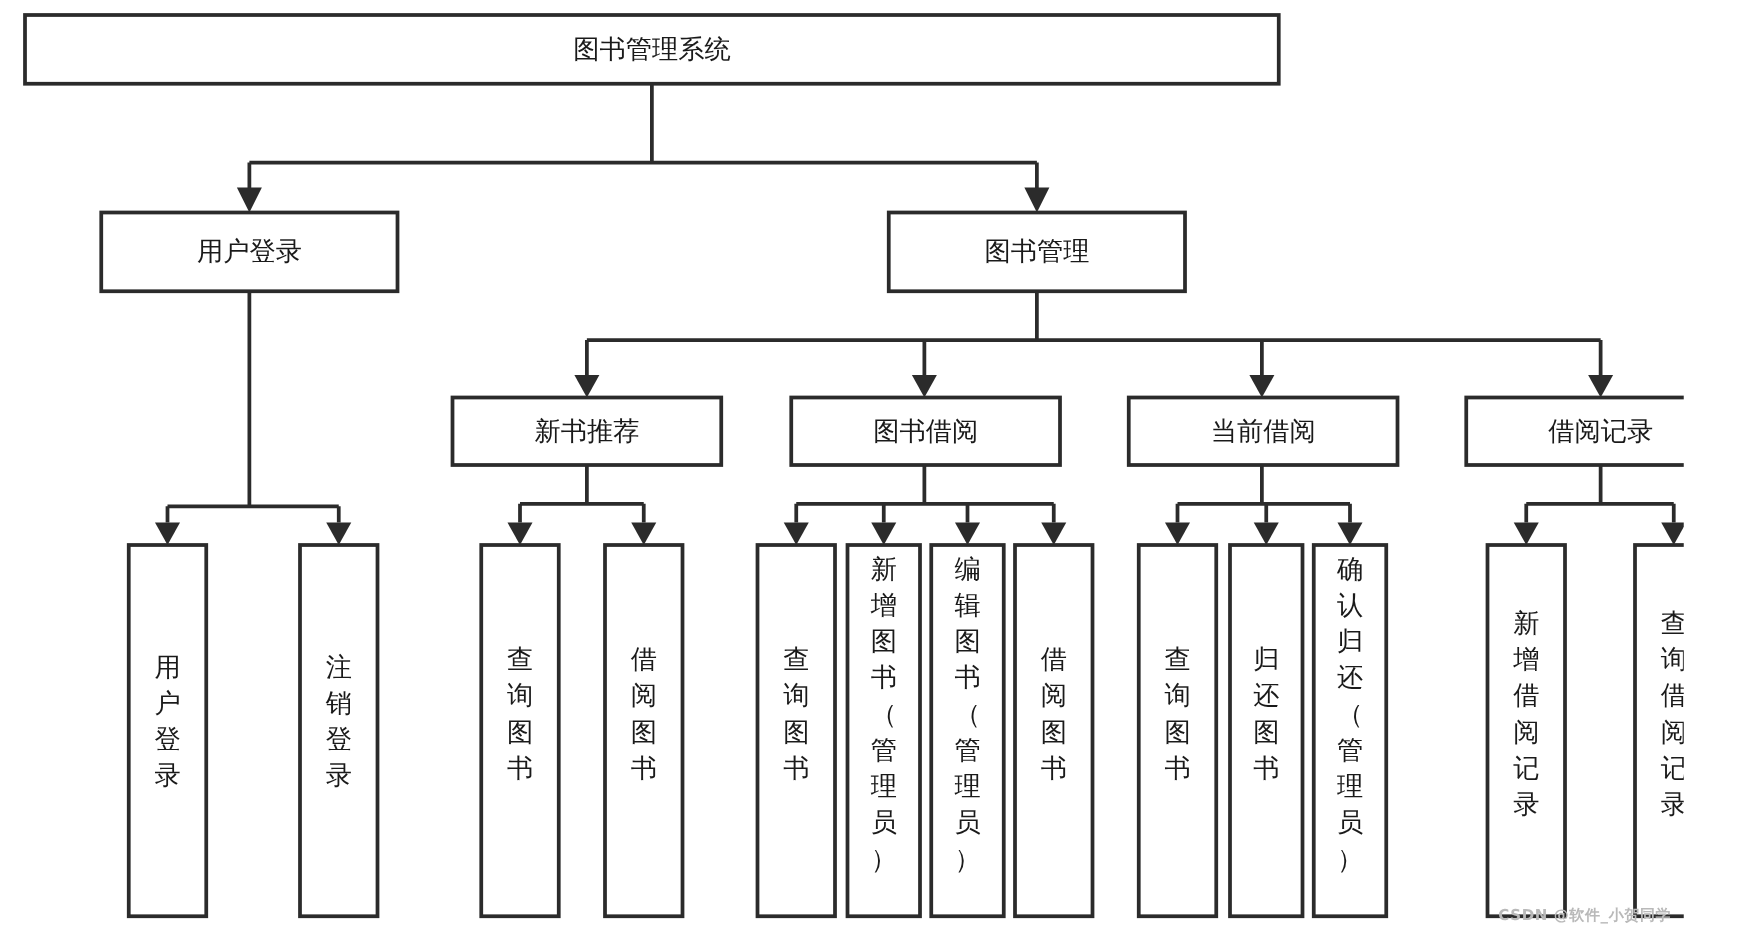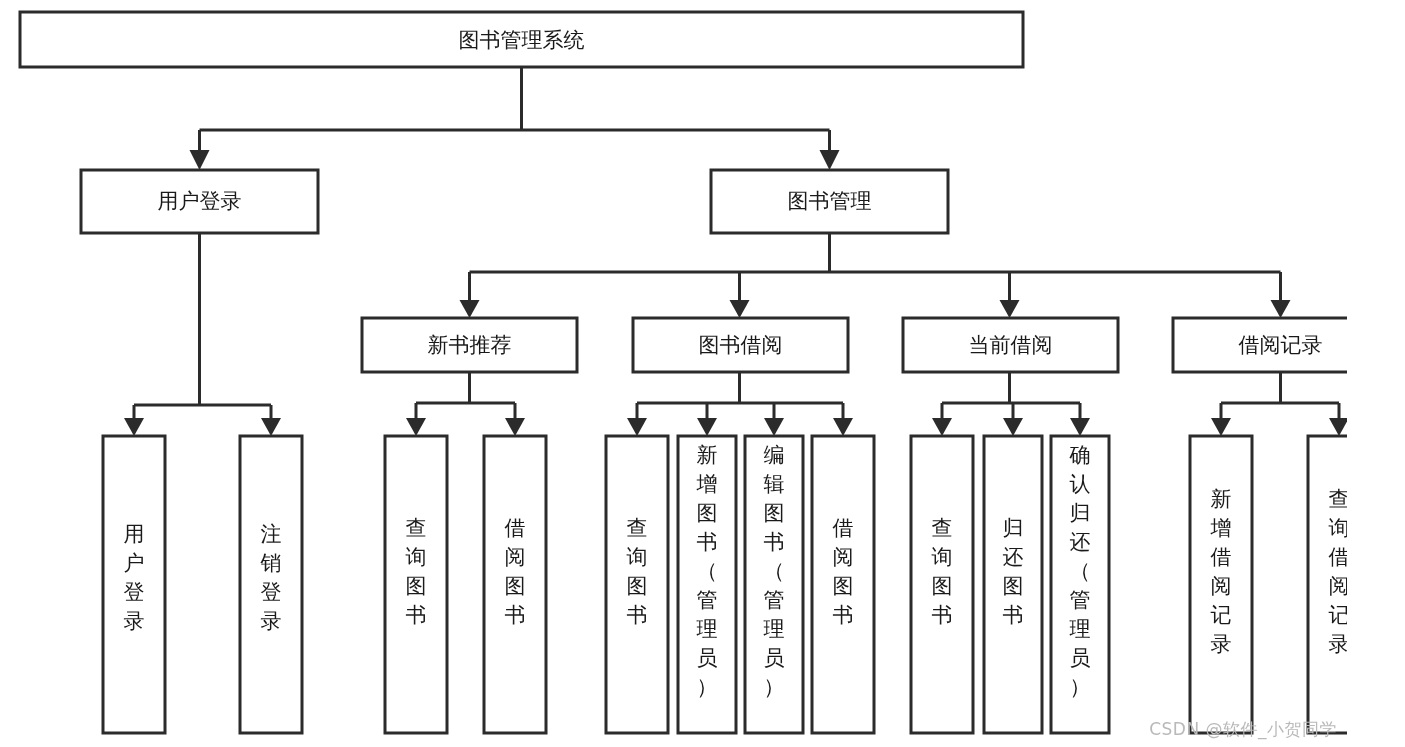--- a/index.html
+++ b/index.html
@@ -57,25 +57,26 @@
     font-family: "DejaVu Sans", "Liberation Sans", sans-serif;
     fill: #1a1a1a;
     font-size: 21px;
     text-anchor: middle;
   }
   .watermark-text {
     position: absolute;
     right: 10px;
     bottom: 6px;
     font-family: "DejaVu Sans", "Liberation Sans", sans-serif;
-    font-size: 17px;
+    font-size: 12px;
     color: #b9b9b9;
     letter-spacing: 0.5px;
     white-space: nowrap;
     user-select: none;
+    font-weight: bold;
   }
 </style>
 </head>
 <body>
 
 <div id="diagram-root">
 
   <svg id="tree-svg" viewBox="0 0 1405 747" xmlns="http://www.w3.org/2000/svg">
 
     <g>

